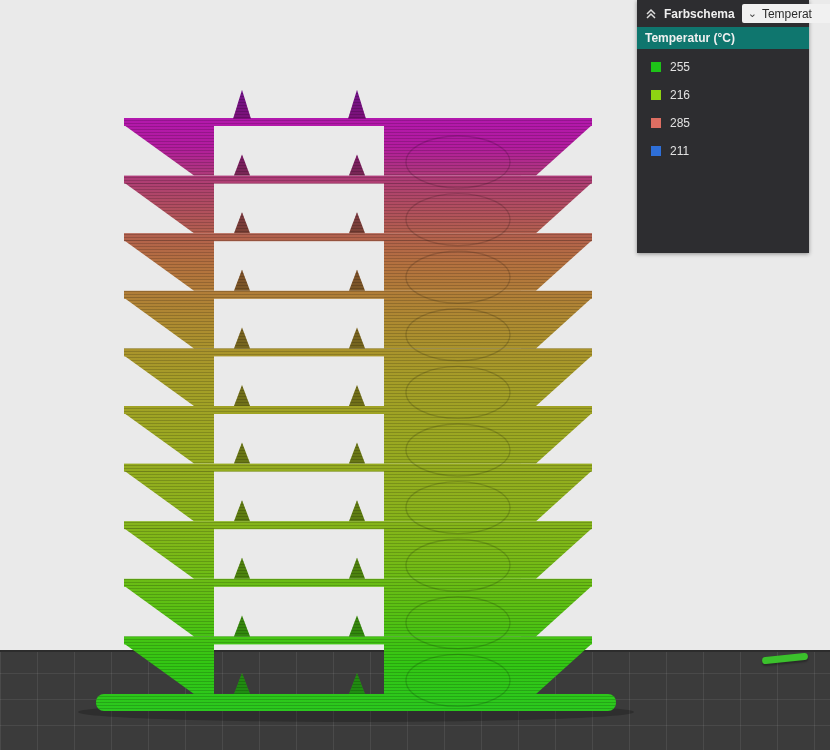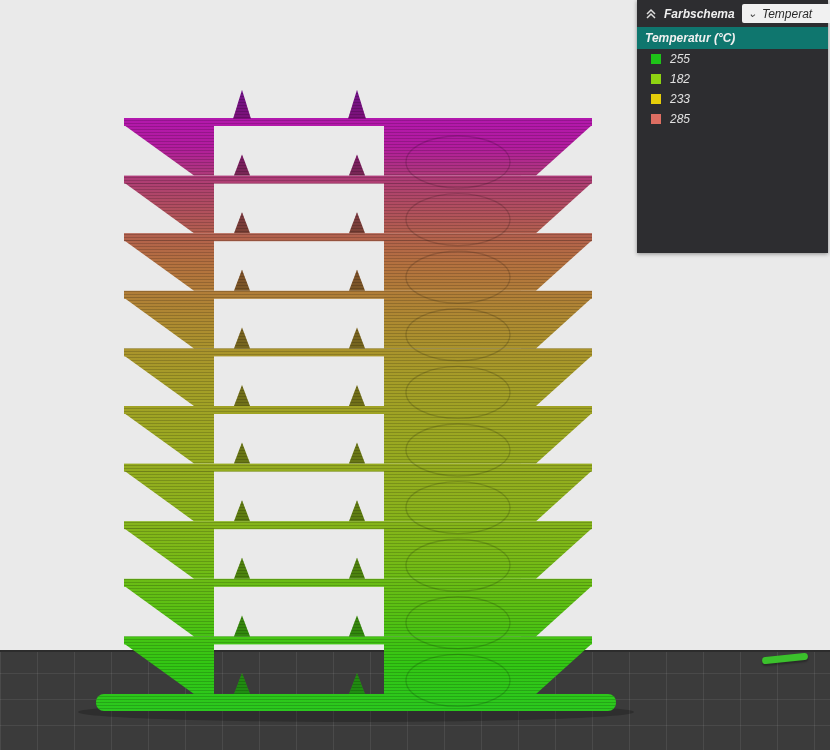--- a/index.html
+++ b/index.html
@@ -25,24 +25,23 @@
 
   
   .blob{
     position:absolute;left:762px;top:655px;width:46px;height:7px;
     border-radius:4px;transform:rotate(-6deg);
     box-shadow:0 2px 2px rgba(0,0,0,0.3);
   }
 
   
   .legend{
-    position:absolute;left:637px;top:0;width:191px;height:253px;
+    position:absolute;left:637px;top:0;width:172px;height:253px;
     background:#2d2d30;color:#f0f0f0;font-size:12px;
     box-shadow:0 1px 4px rgba(0,0,0,0.4);
-    font-style:italic;
   }
   .legend-header{
     display:flex;align-items:center;gap:7px;
     height:27px;padding:0 0 0 8px;box-sizing:border-box;
   }
   .collapse{display:flex;align-items:center;cursor:pointer;}
   .legend-title{font-weight:bold;white-space:nowrap;}
   .dropdown{
     margin-left:auto;margin-right:-16px;
     background:#f1f1f1;color:#2b2b2b;
@@ -50,21 +49,21 @@
     border-radius:2px;display:flex;align-items:center;gap:5px;
     white-space:nowrap;overflow:hidden;cursor:pointer;
   }
   .dd-chevron{font-size:11px;color:#444;line-height:1;}
   .legend-subtitle{
     background:#0f766e;font-weight:bold;
     padding:4px 8px;height:14px;line-height:14px;
   }
   .legend-item{
     display:flex;align-items:center;gap:9px;
-    height:20px;padding:0 8px 0 14px;
+    height:20px;padding:8px 8px 0 14px;
   }
   .swatch{width:10px;height:10px;flex:0 0 10px;}
   .temp-value{color:#e2e2e2;}
 </style>
 </head>
 <body>
 
 <div class="scene">
 
   <div class="plate"></div>
@@ -298,26 +297,26 @@
       </div>
     </div>
     <div class="legend-subtitle">Temperatur (°C)</div>
     <div id="legend-items">
         <div class="legend-item">
           <span class="swatch" style="background: rgb(30, 195, 24);"></span>
           <span class="temp-value">255</span>
         </div>
         <div class="legend-item">
           <span class="swatch" style="background: rgb(142, 211, 18);"></span>
-          <span class="temp-value">182</span>
-        </div>
-        <div class="legend-item">
-          <span class="swatch" style="background: rgb(229, 206, 10);"></span>
-          <span class="temp-value">233</span>
+          <span class="temp-value">216</span>
         </div>
         <div class="legend-item">
           <span class="swatch" style="background: rgb(221, 110, 98);"></span>
           <span class="temp-value">285</span>
         </div>
+        <div class="legend-item">
+          <span class="swatch" style="background: rgb(46, 111, 216);"></span>
+          <span class="temp-value">211</span>
+        </div>
       </div>
   </div>
 
 </div>
 
 </body></html>

